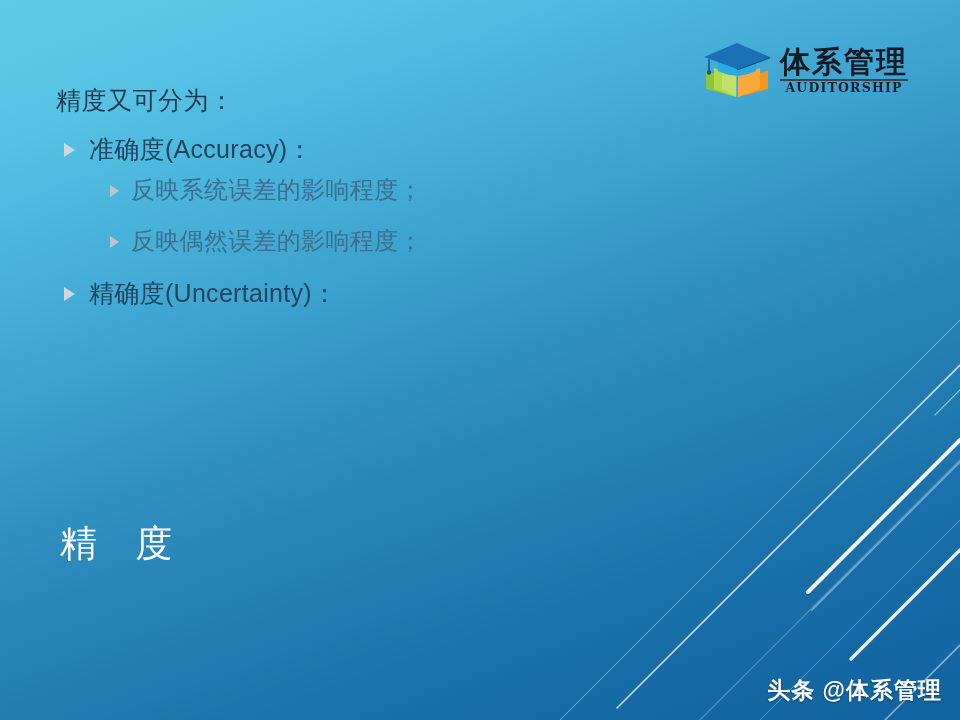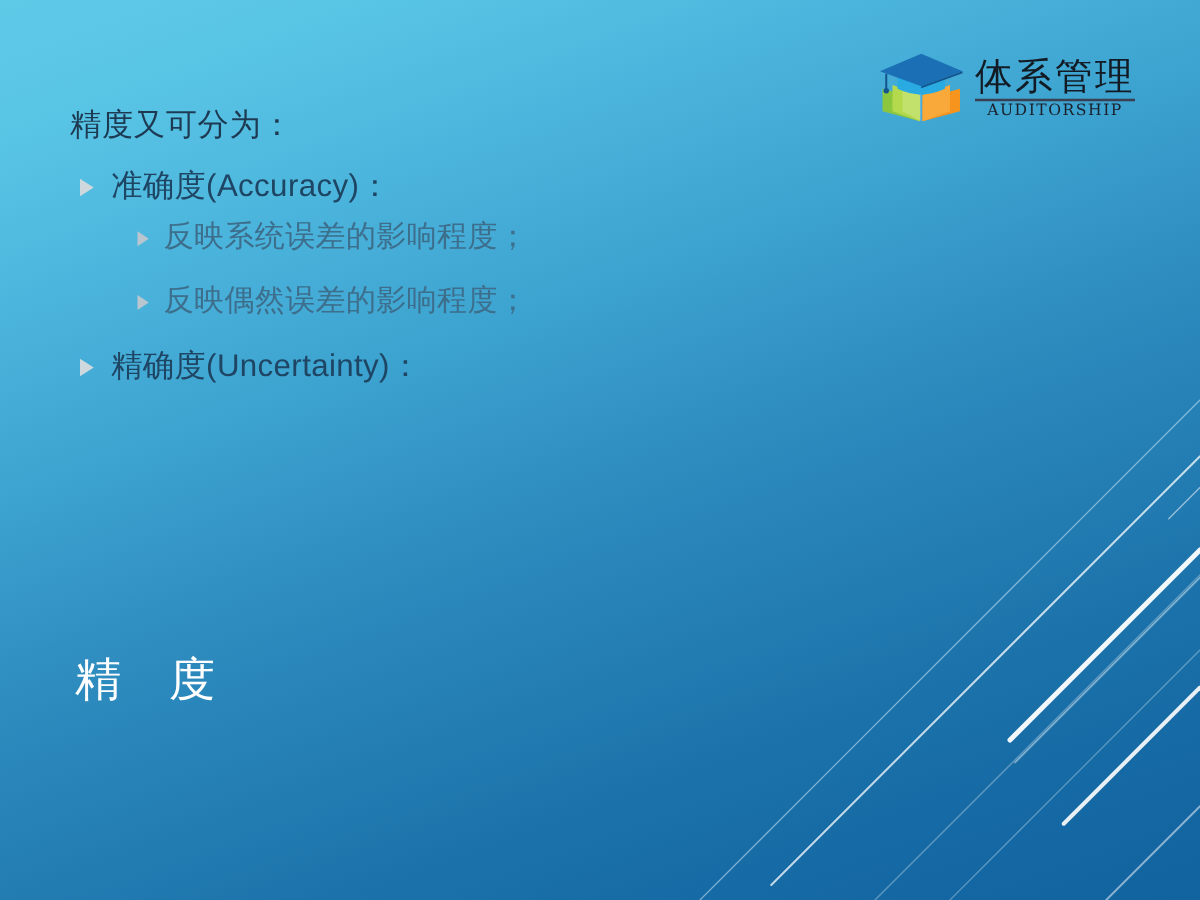--- a/index.html
+++ b/index.html
@@ -53,36 +53,36 @@
   .logo-text {
     display: flex;
     flex-direction: column;
     align-items: center;
     justify-content: center;
     padding-top: 2px;
   }
   .logo-cn {
     font-family: "DejaVu Serif", "Liberation Serif", serif;
     font-size: 30px;
-    font-weight: 400;
+    font-weight: 700;
     color: #121a24;
     letter-spacing: 2px;
     line-height: 1.05;
     white-space: nowrap;
   }
   .logo-rule {
     width: 100%;
     height: 2px;
     background: #3a3f52;
     margin: 2px 0 1px 0;
   }
   .logo-en {
     font-family: "DejaVu Serif", "Liberation Serif", serif;
     font-size: 12.5px;
-    font-weight: 400;
+    font-weight: 700;
     color: #1a1f2b;
     letter-spacing: 1.2px;
     line-height: 1;
     white-space: nowrap;
   }
 
   
   .content {
     position: absolute;
     left: 56px;
@@ -228,14 +228,15 @@
 
     <div class="l1">
       <span class="tri"></span>
       <span class="l1-text">精确度(Uncertainty)：</span>
     </div>
 
   </div>
 
   <div class="big-title">精 度</div>
 
+  <div class="watermark">头条 @体系管理</div>
 
 </div>
 
 </body></html>

